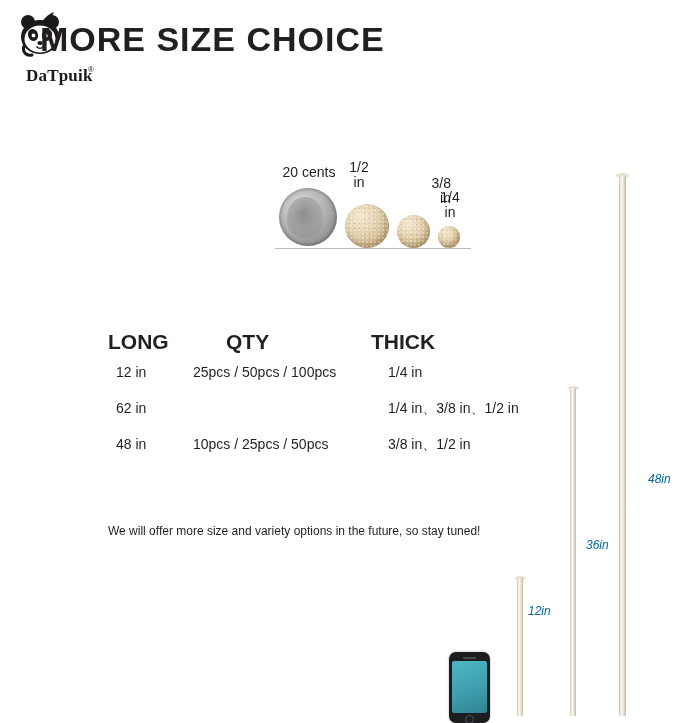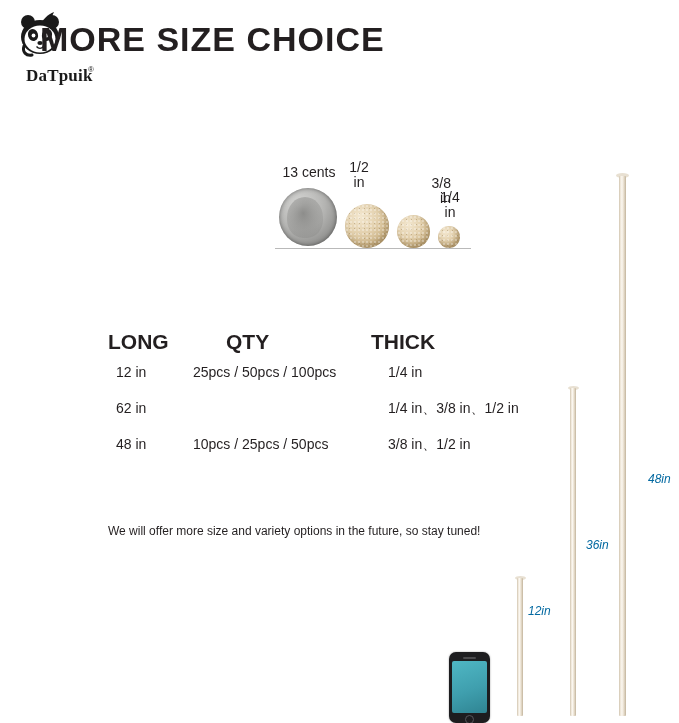--- a/index.html
+++ b/index.html
@@ -260,21 +260,21 @@
 
     <path d="M12 38 C10 44 14 48 20 47" stroke="#1a1a1a" stroke-width="3" fill="none" stroke-linecap="round"></path>
   </svg>
   <div class="brand-name">DaTpuik</div>
   <div class="brand-reg">®</div>
 </div>
 
 <div class="title">MORE SIZE CHOICE</div>
 
 <div class="compare">
-  <div class="clabel clabel-coin">13 cents</div>
+  <div class="clabel clabel-coin">20 cents</div>
 
   <div class="clabel clabel-half">
     <span>1/2</span><br>
     <span>in</span>
   </div>
 
   <div class="clabel clabel-38">
     <span>3/8</span><br>
     <span>in</span>
   </div>

